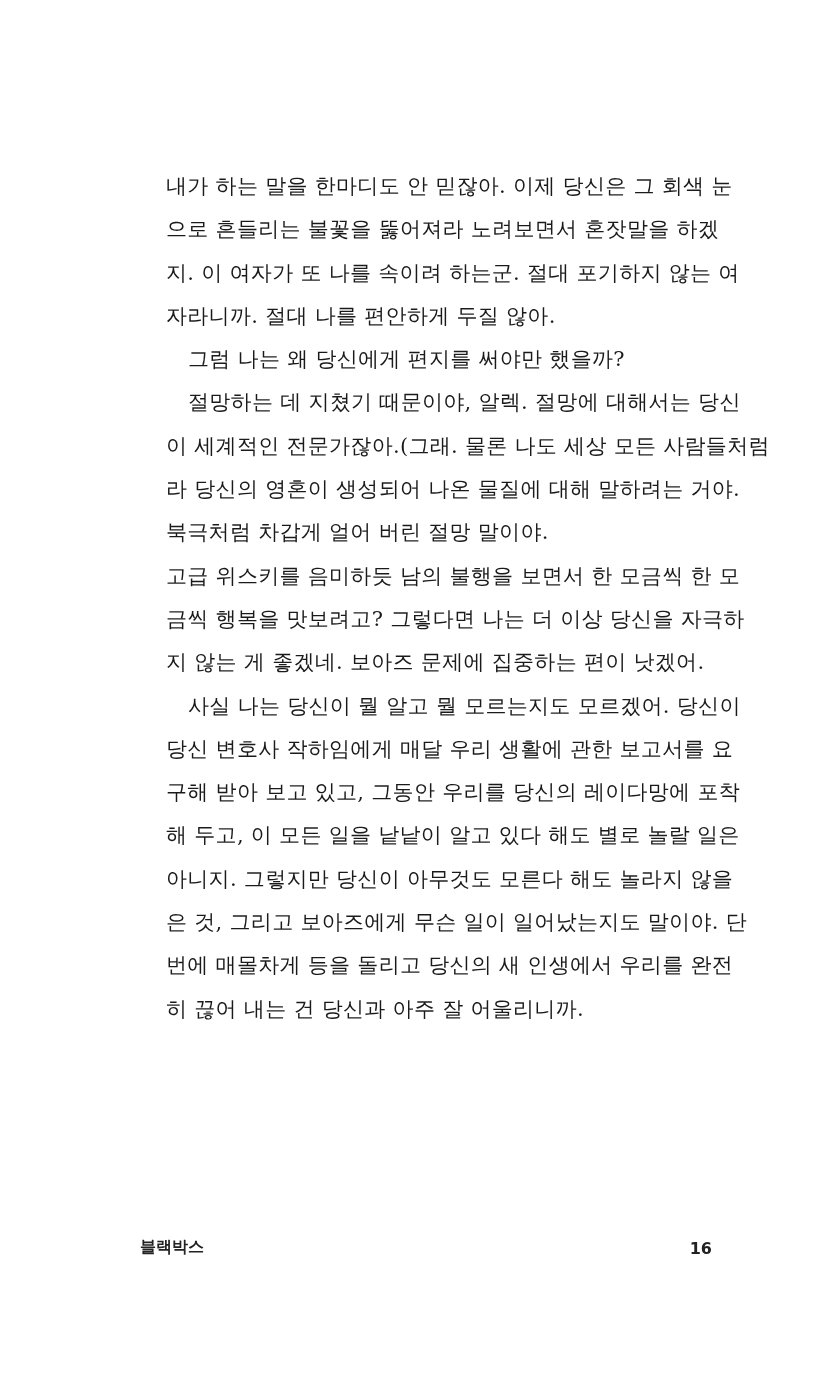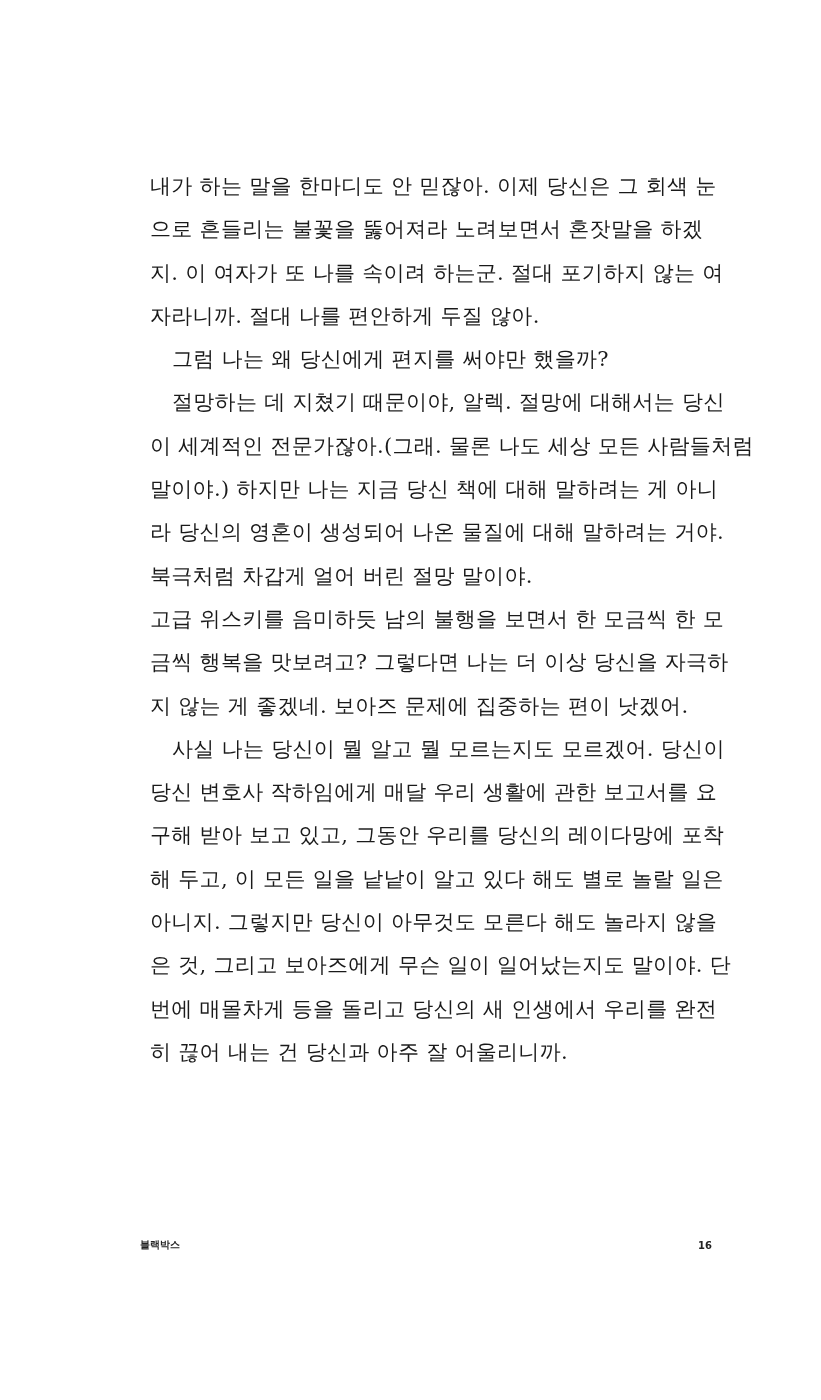--- a/index.html
+++ b/index.html
@@ -10,21 +10,21 @@
     body {
       width: 821px;
       height: 1400px;
       position: relative;
       overflow: hidden;
       font-family: "DejaVu Serif", "Liberation Serif", serif;
       color: #1a1a1a;
     }
     .page-body {
       position: absolute;
-      left: 150px;
+      left: 166px;
       top: 165px;
       width: 522px;
     }
     .line {
       display: block;
       height: 43.3px;
       line-height: 43.3px;
       font-size: 21px;
       white-space: nowrap;
       text-align: justify;
@@ -38,44 +38,43 @@
       padding-left: 22px;
     }
     .footer {
       position: absolute;
       left: 140px;
       top: 1232px;
       width: 572px;
       height: 26px;
       display: flex;
       justify-content: space-between;
-      align-items: center;
+      align-items: flex-end;
       font-family: "DejaVu Sans", "Liberation Sans", sans-serif;
-      font-size: 10px;
+      font-size: 16px;
       font-weight: bold;
       color: #222;
     }
   </style>
 </head>
 <body>
 
 <div class="page-body">
   <div>
     <span class="line">내가 하는 말을 한마디도 안 믿잖아. 이제 당신은 그 회색 눈</span>
     <span class="line">으로 흔들리는 불꽃을 뚫어져라 노려보면서 혼잣말을 하겠</span>
     <span class="line">지. 이 여자가 또 나를 속이려 하는군. 절대 포기하지 않는 여</span>
     <span class="line last">자라니까. 절대 나를 편안하게 두질 않아.</span>
   </div>
   <div>
     <span class="line indent last">그럼 나는 왜 당신에게 편지를 써야만 했을까?</span>
   </div>
   <div>
     <span class="line indent">절망하는 데 지쳤기 때문이야, 알렉. 절망에 대해서는 당신</span>
     <span class="line">이 세계적인 전문가잖아.(그래. 물론 나도 세상 모든 사람들처럼</span>
-    <span class="line">말이야.) 하지만 나는 지금 당신 책에 대해 말하려는 게 아니</span>
     <span class="line">라 당신의 영혼이 생성되어 나온 물질에 대해 말하려는 거야.</span>
     <span class="line last">북극처럼 차갑게 얼어 버린 절망 말이야.</span>
   </div>
   <div>
     <span class="line">고급 위스키를 음미하듯 남의 불행을 보면서 한 모금씩 한 모</span>
     <span class="line">금씩 행복을 맛보려고? 그렇다면 나는 더 이상 당신을 자극하</span>
     <span class="line last">지 않는 게 좋겠네. 보아즈 문제에 집중하는 편이 낫겠어.</span>
   </div>
   <div>
     <span class="line indent">사실 나는 당신이 뭘 알고 뭘 모르는지도 모르겠어. 당신이</span>

